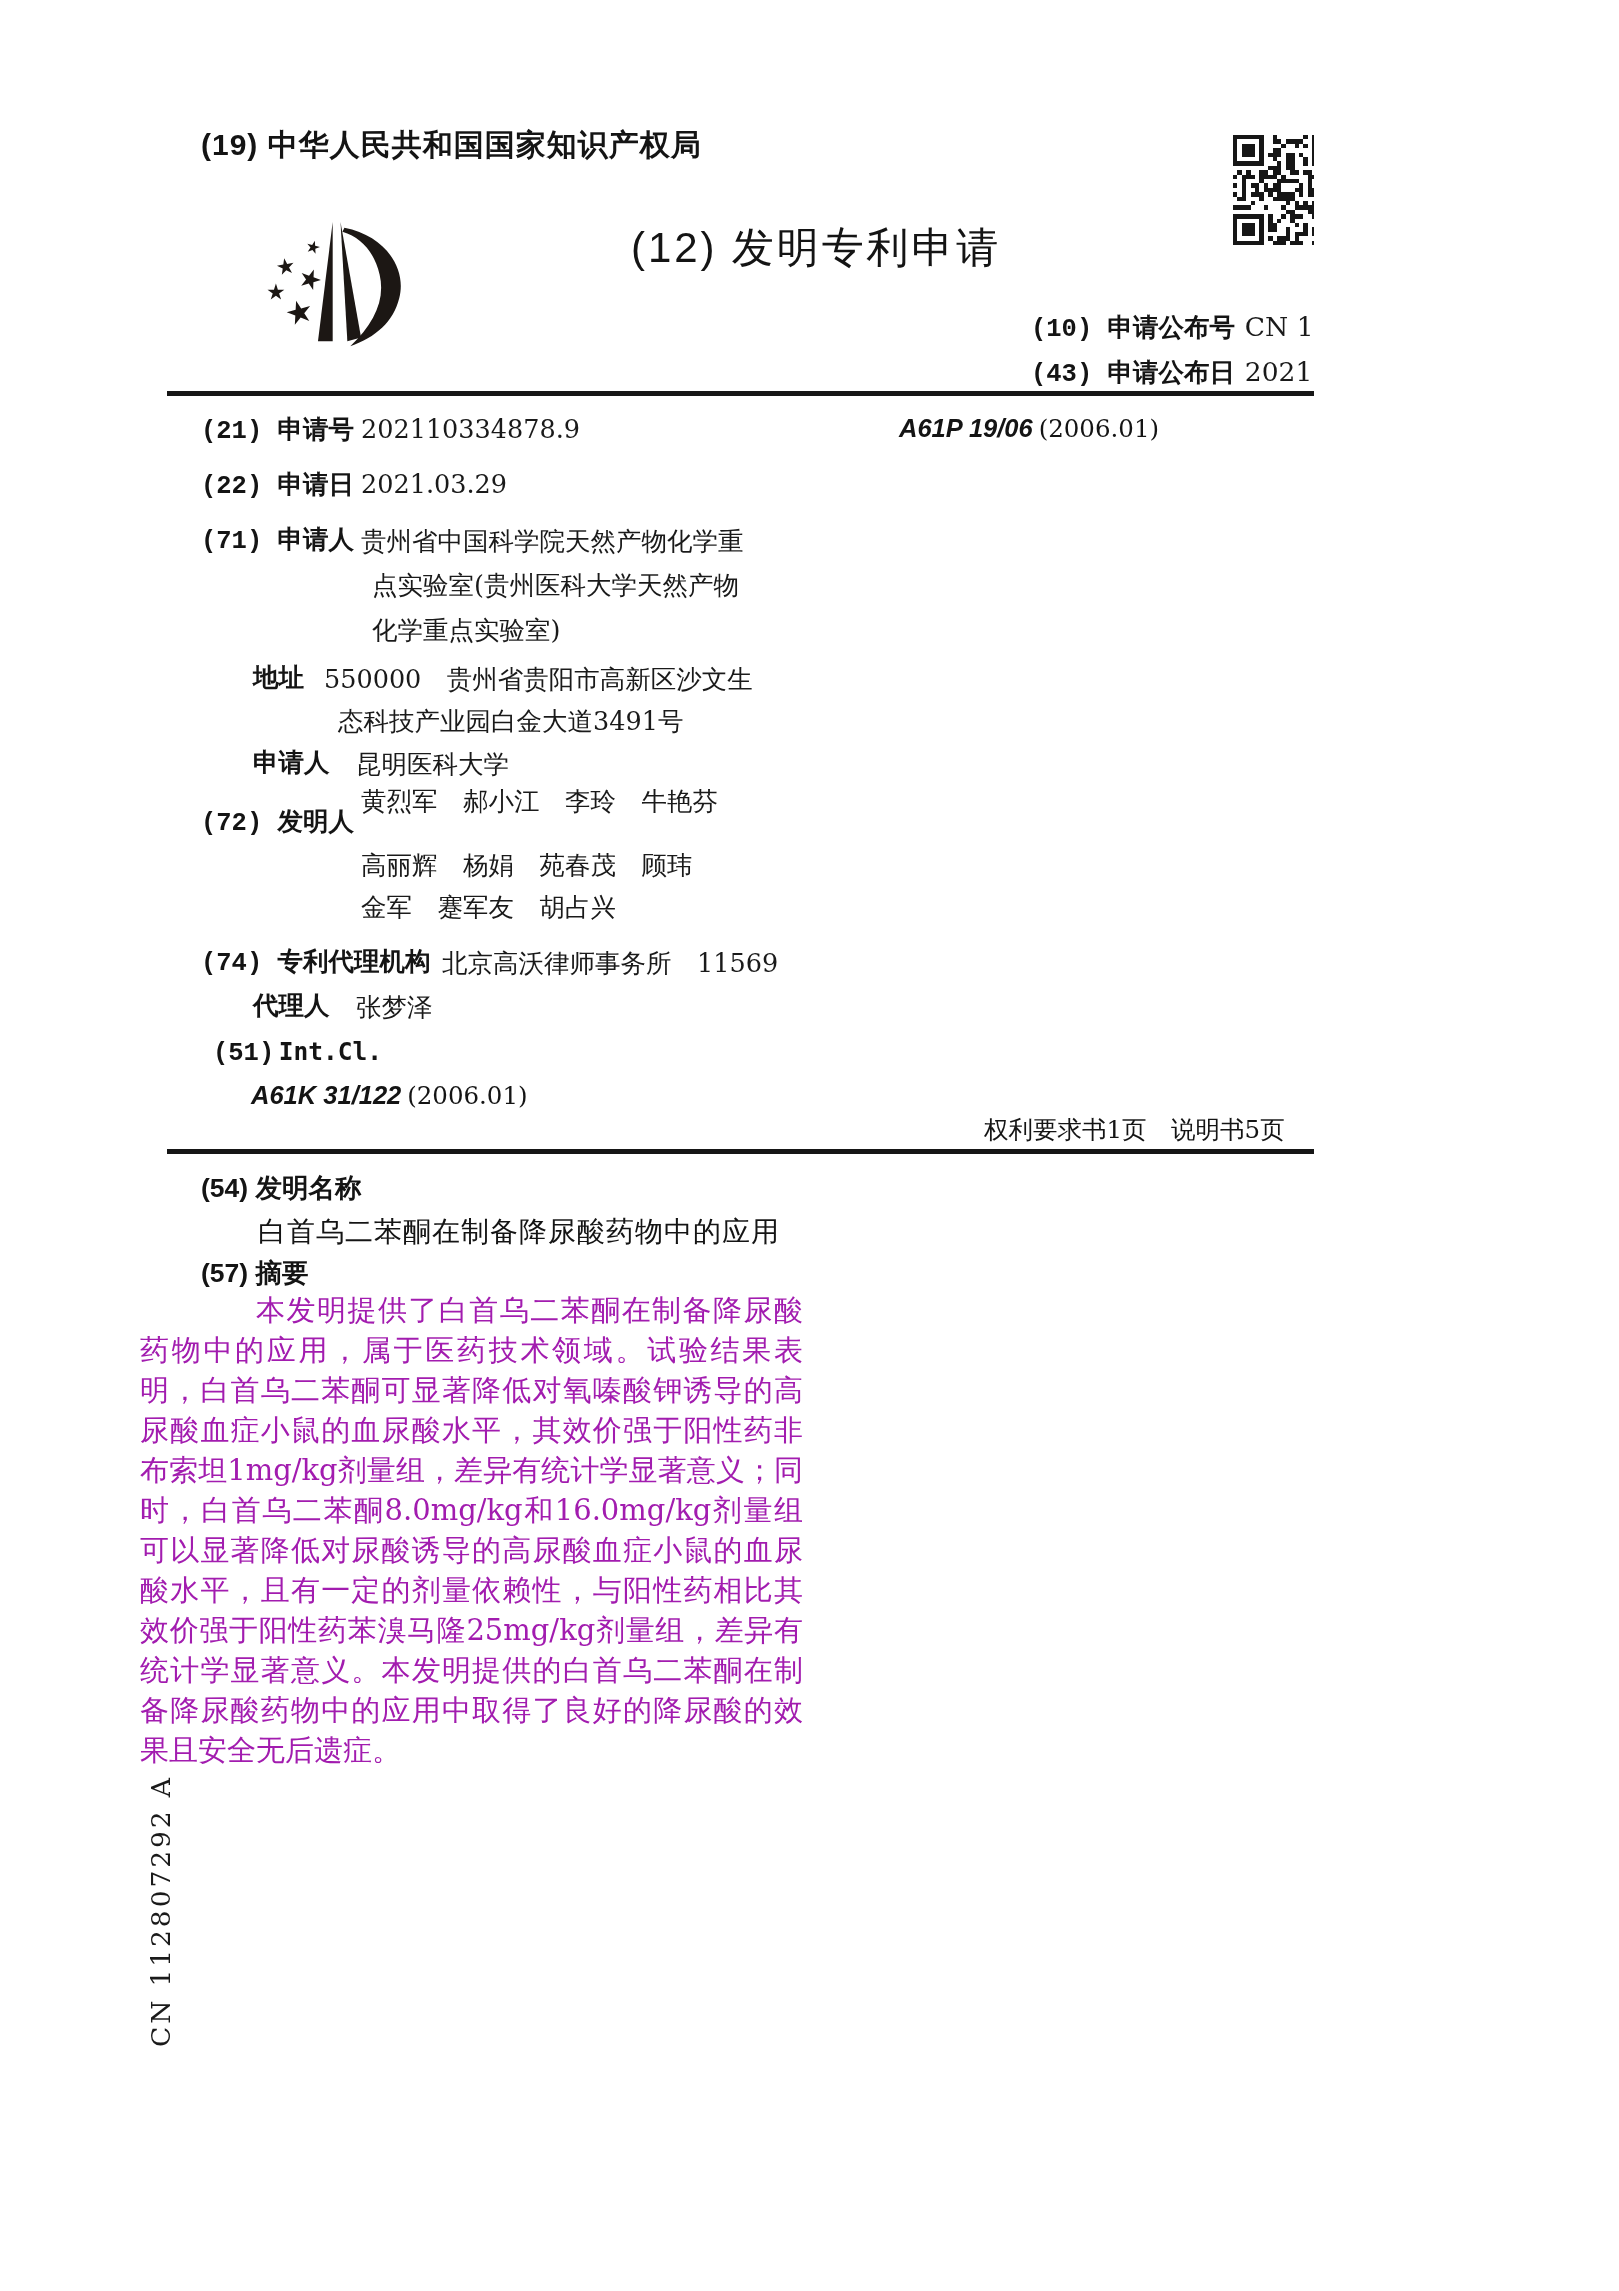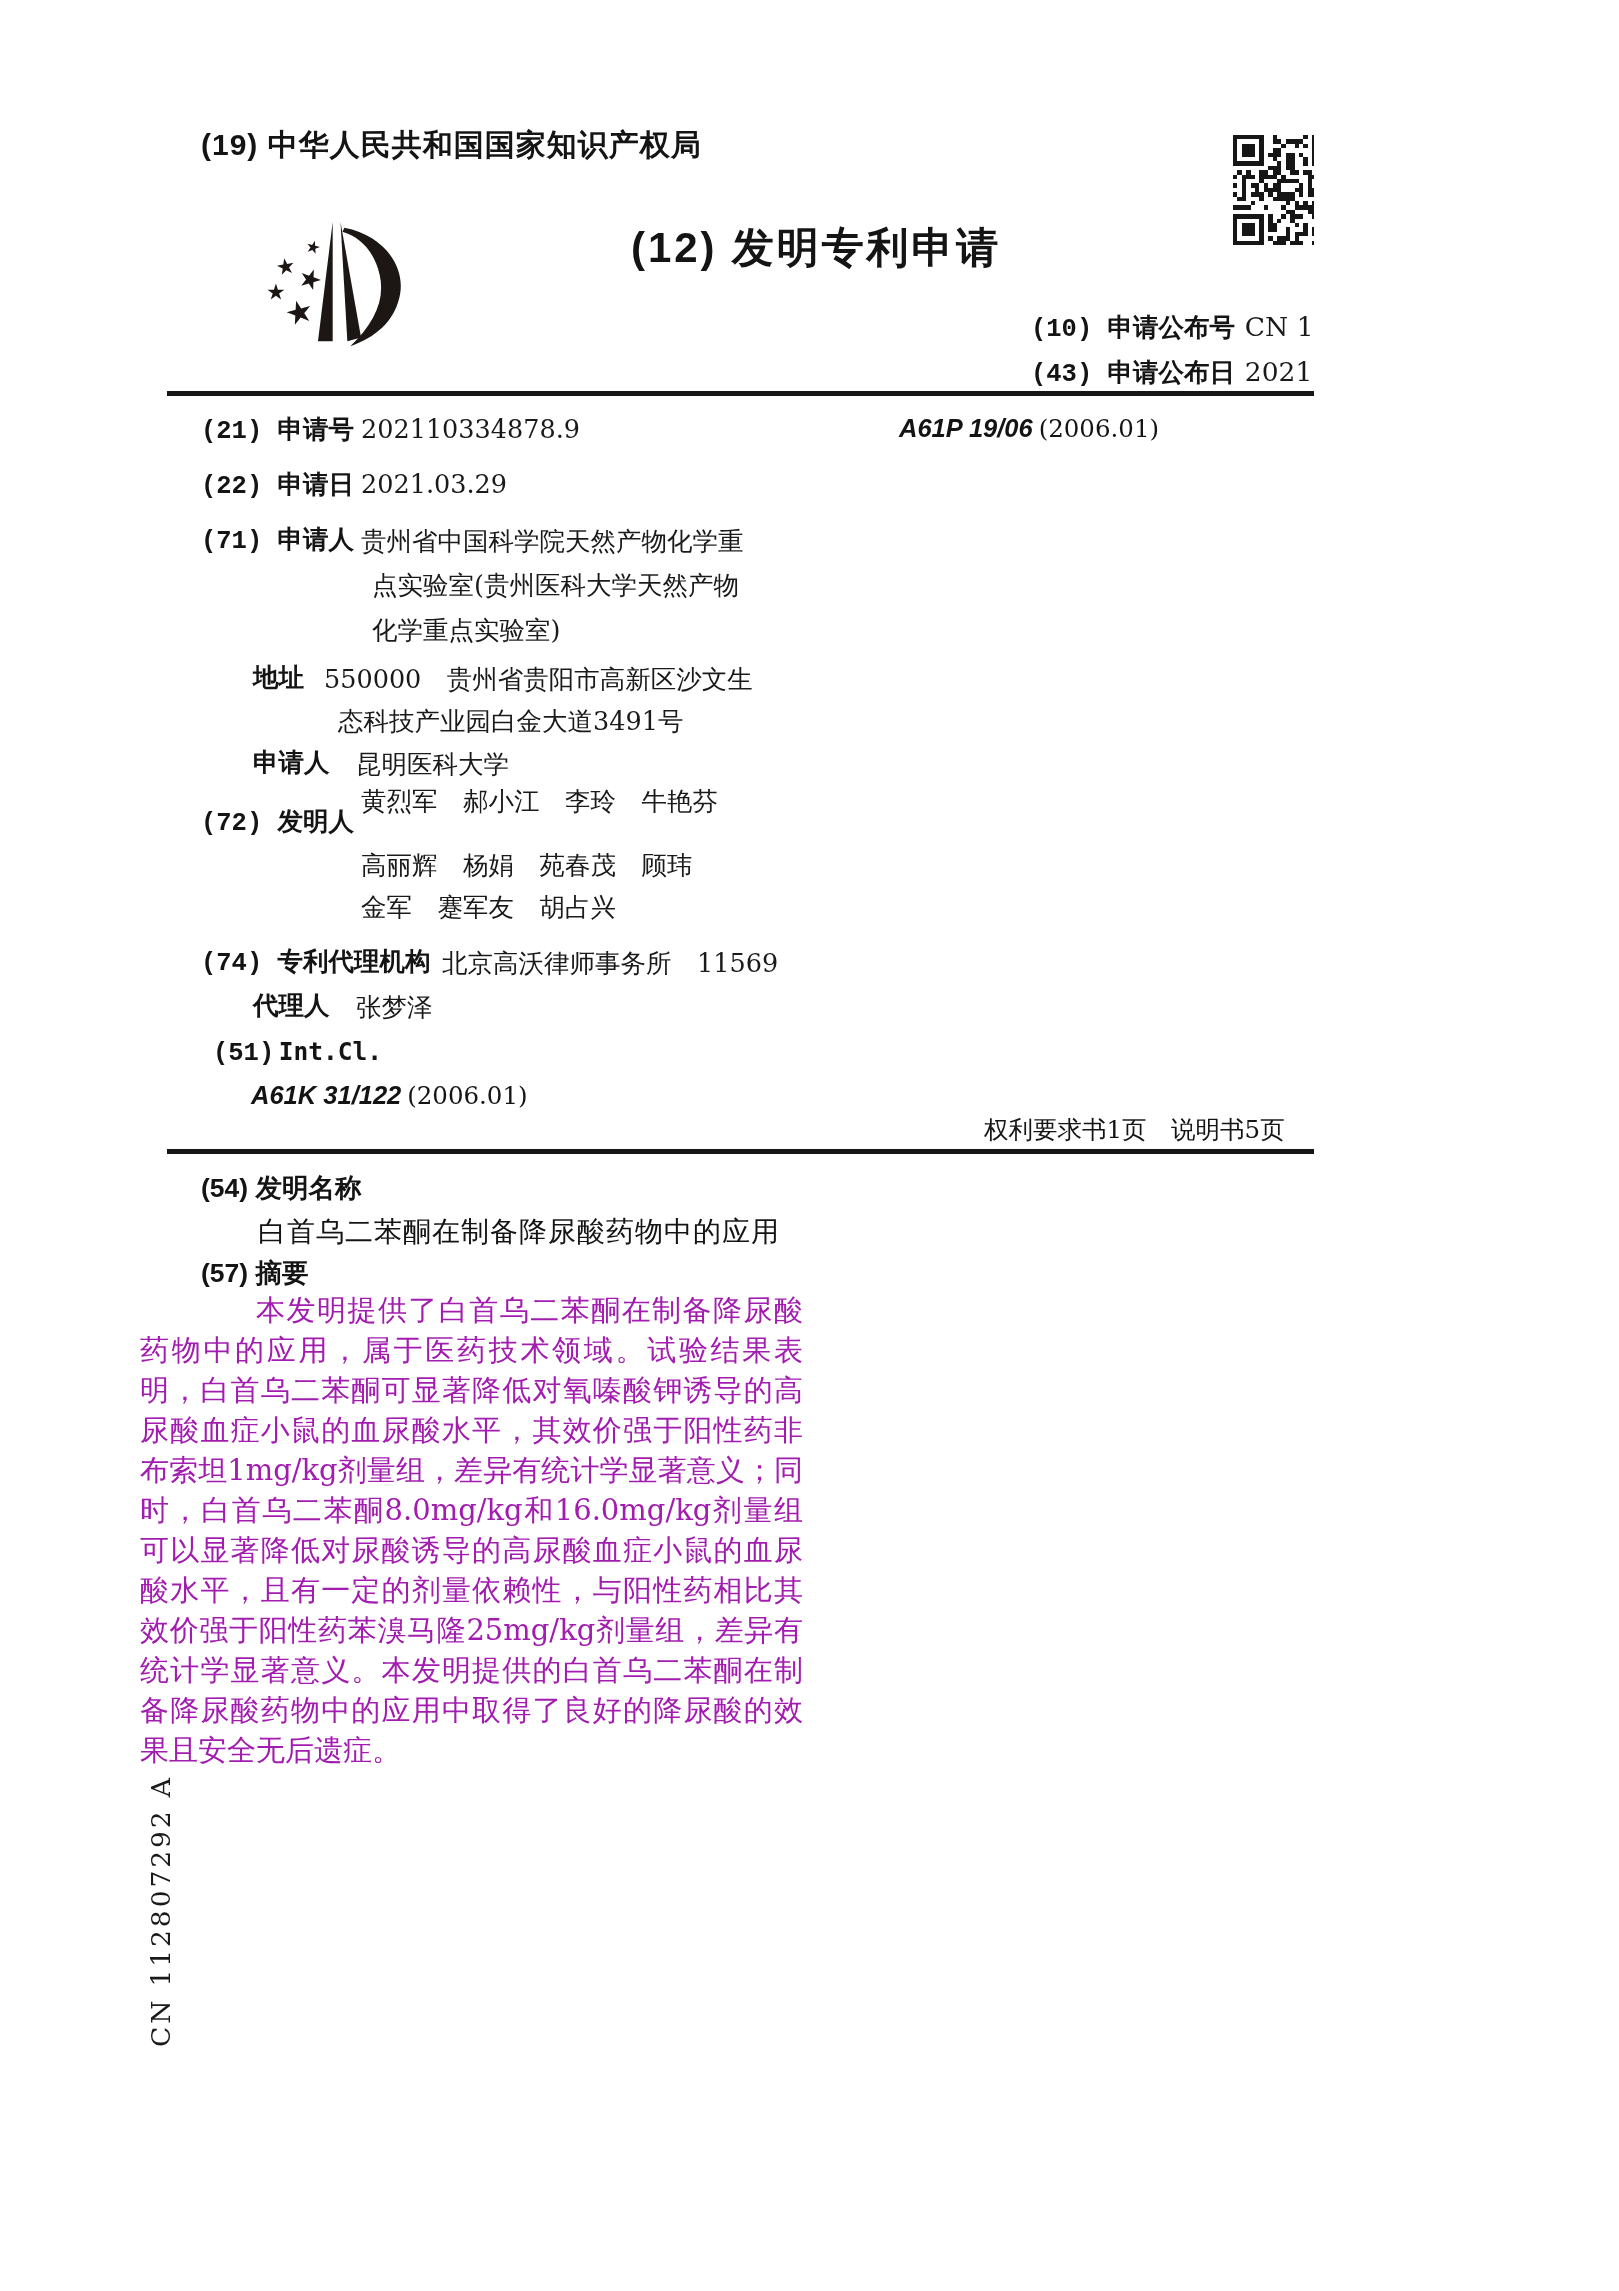--- a/index.html
+++ b/index.html
@@ -4,21 +4,21 @@
 <style>
   html,body { margin:0; padding:0; background:#ffffff; }
   .page {
     position:relative; width:1314px; height:2292px; background:#ffffff;
     font-family:"Liberation Sans", sans-serif; color:#141414; overflow:hidden;
   }
   .abs { position:absolute; white-space:nowrap; }
   .lbl { font-family:Liberation Mono, monospace; font-weight:bold; font-size:25.5px; color:#141414; }
   .val { font-family:"DejaVu Serif", serif; font-size:25.5px; color:#1a1a1a; }
   .office { font-size:30px; font-weight:bold; letter-spacing:1px; }
-  .doctype { font-size:42px; font-weight:bold; letter-spacing:2.9px; }
+  .doctype { font-size:42px; font-weight:normal; letter-spacing:2.9px; }
   .pubrow .lbl { font-size:25.5px; }
   .pubrow .val { font-size:26.5px; margin-left:9.8px; }
   .rule { position:absolute; height:4.9px; background:#161616; }
   .code-italic { font-family:"Liberation Sans", sans-serif; font-style:italic; font-weight:bold; font-size:25.5px; }
   .code-ver { font-family:"DejaVu Serif", serif; font-size:24.5px; margin-left:5.9px; }
   .mono { font-family:"DejaVu Sans Mono", monospace; font-weight:bold; font-size:24.5px; }
   .pages { font-family:"DejaVu Serif", serif; font-size:24.5px; }
   .sec-label { font-size:26.5px; font-weight:bold; }
   .inv-title { font-family:"DejaVu Serif", serif; font-size:28px; letter-spacing:1px; }
   .abstract {

